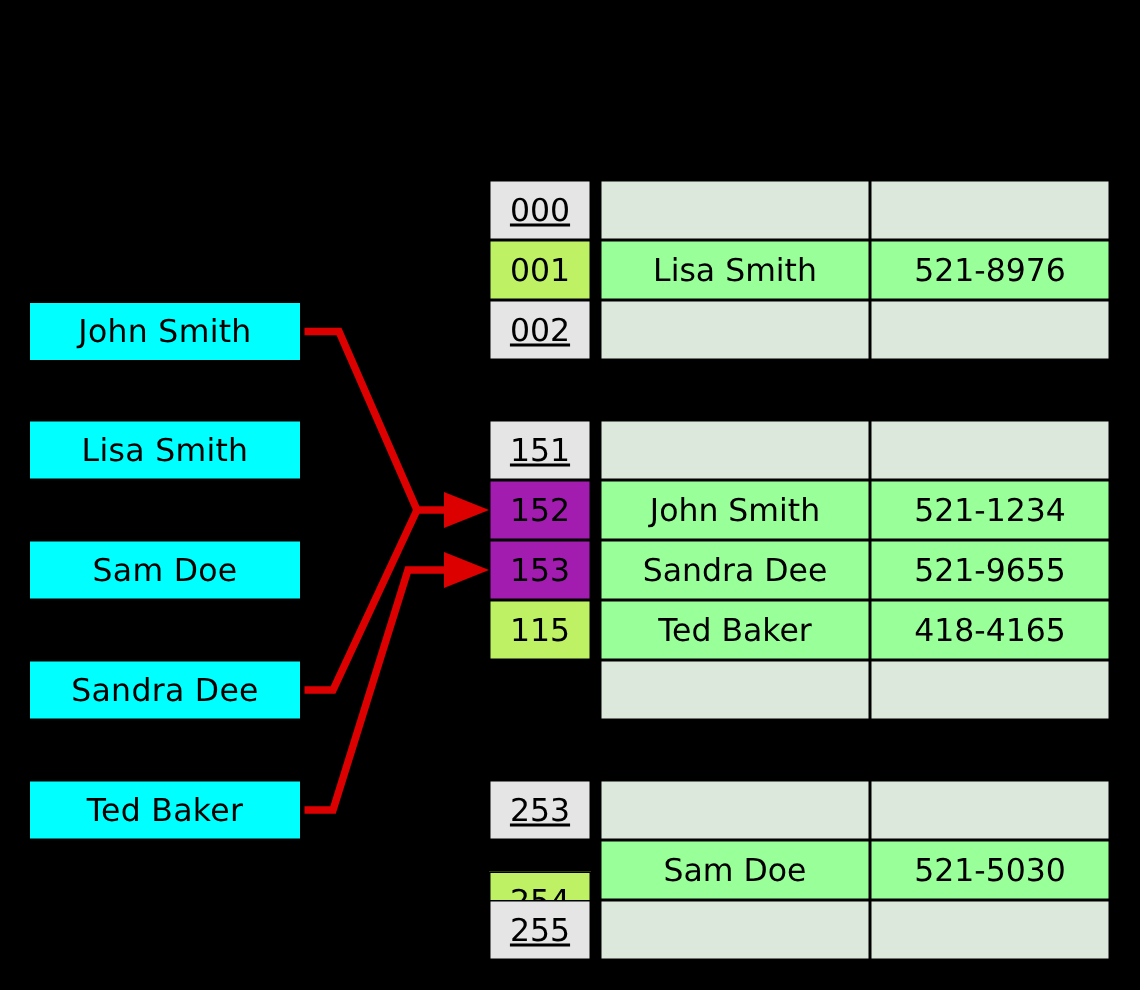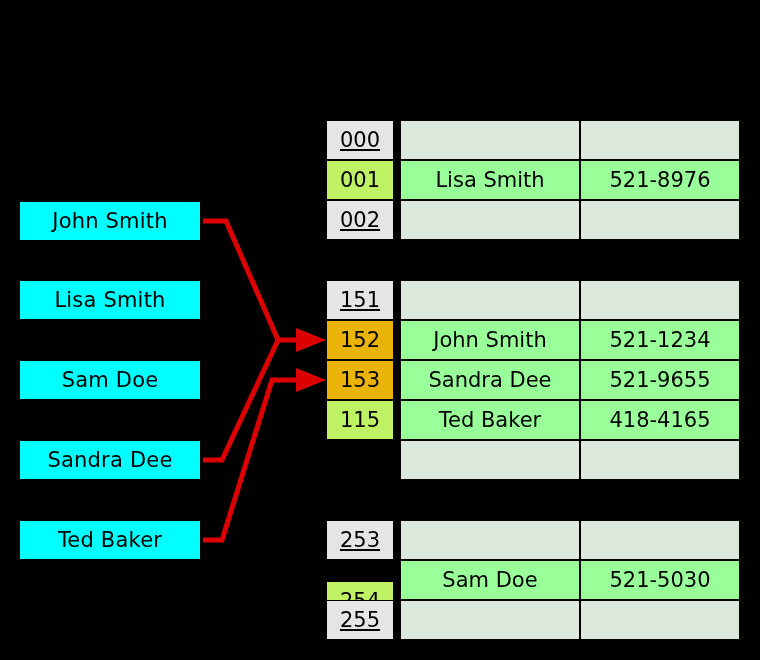--- a/index.html
+++ b/index.html
@@ -56,21 +56,21 @@
     line-height: 1;
     color: #000000;
     white-space: nowrap;
   }
 
   
   .fill-empty   { background: #dde8dd; }
   .fill-filled  { background: #99ff99; }
   .fill-index   { background: #e5e5e5; text-decoration: underline; }
   .fill-lav     { background: #bef264; }
-  .fill-red     { background: #eab308; }
+  .fill-red     { background: #a21caf; }
 
   
   #connectors {
     position: absolute;
     left: 0;
     top: 0;
     width: 760px;
     height: 660px;
     pointer-events: none;
   }

